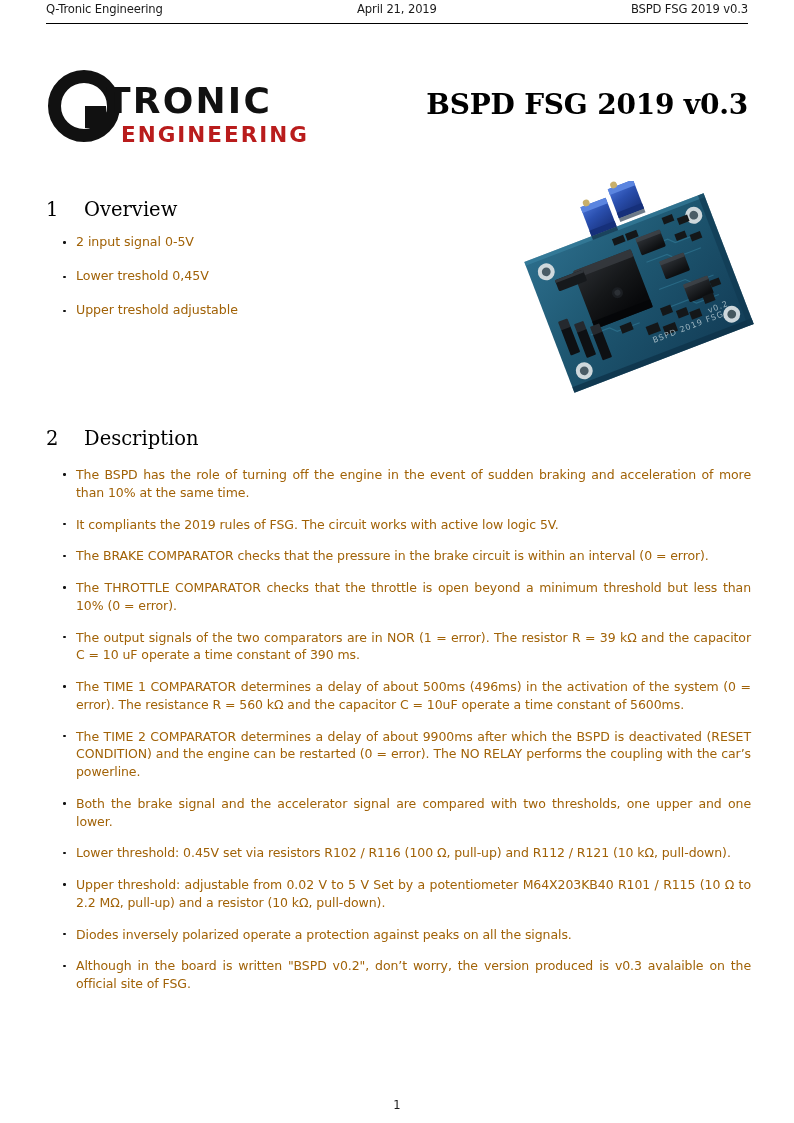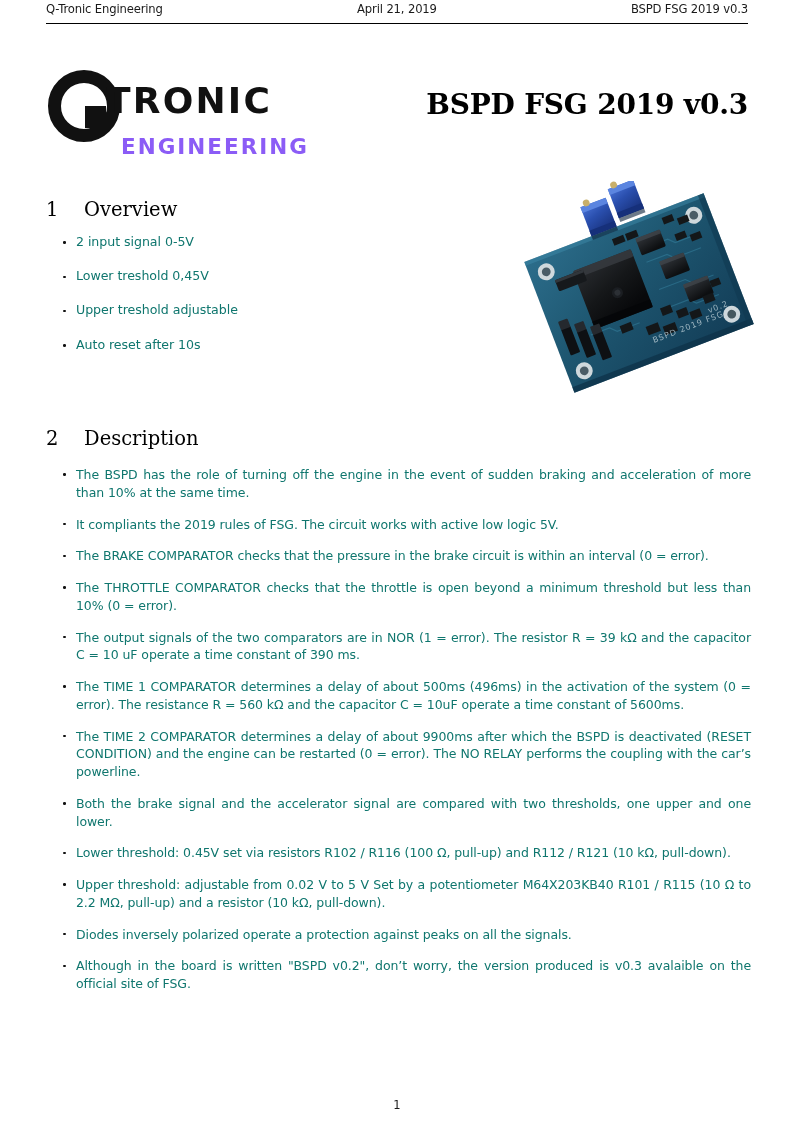--- a/index.html
+++ b/index.html
@@ -113,22 +113,21 @@
   }
   .logo-engineering {
     position: absolute;
     left: 73px;
     top: 62px;
     font-family: "DejaVu Sans", sans-serif;
     font-weight: 700;
     font-size: 21.5px;
     letter-spacing: 2.0px;
     line-height: 1;
-    color: #8b5cf6;
-    margin-top: 12px;
+    color: #b91c1c;
   }
 
   .doc-title {
     position: absolute;
     right: 0px;
     top: 30px;
     font-family: "DejaVu Serif", serif;
     font-weight: 700;
     font-size: 28px;
     letter-spacing: -0.2px;
@@ -152,21 +151,21 @@
   .bullet-list {
     position: absolute;
     margin: 0;
     padding: 0;
     list-style: none;
   }
   .bullet-list li {
     position: relative;
     padding-left: 15px;
     font-family: "DejaVu Sans", sans-serif;
-    color: #0f766e;
+    color: #a16207;
   }
   .bullet-list li::before {
     content: "";
     position: absolute;
     left: 2px;
     top: 0.58em;
     width: 2.6px;
     height: 2.6px;
     background: #111111;
     border-radius: 50%;
@@ -375,21 +374,20 @@
   </div>
 
   <div class="section-heading" style="top:198px;">
     <span class="num">1</span><span>Overview</span>
   </div>
 
   <ul class="bullet-list overview-list">
     <li>2 input signal 0-5V</li>
     <li>Lower treshold 0,45V</li>
     <li>Upper treshold adjustable</li>
-    <li>Auto reset after 10s</li>
   </ul>
 
   <div class="section-heading" style="top:427px;">
     <span class="num">2</span><span>Description</span>
   </div>
 
   <ul class="bullet-list description-list">
     <li>The BSPD has the role of turning off the engine in the event of sudden braking and acceleration of more than 10% at the same time.</li>
     <li>It compliants the 2019 rules of FSG. The circuit works with active low logic 5V.</li>
     <li>The BRAKE COMPARATOR checks that the pressure in the brake circuit is within an interval (0 = error).</li>

